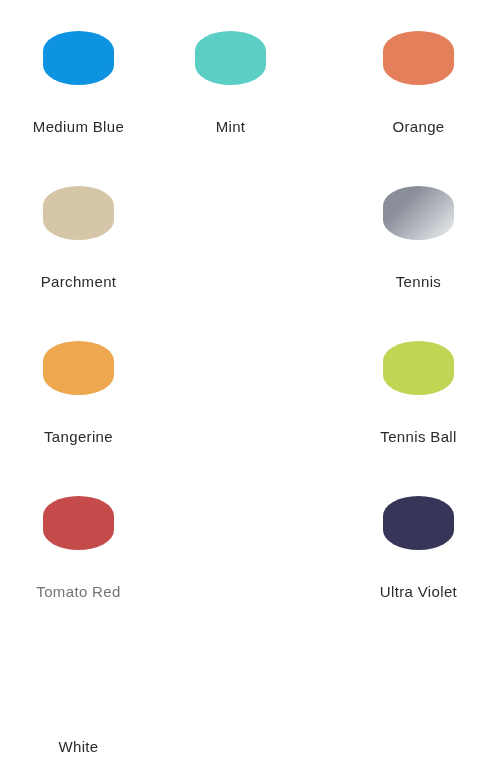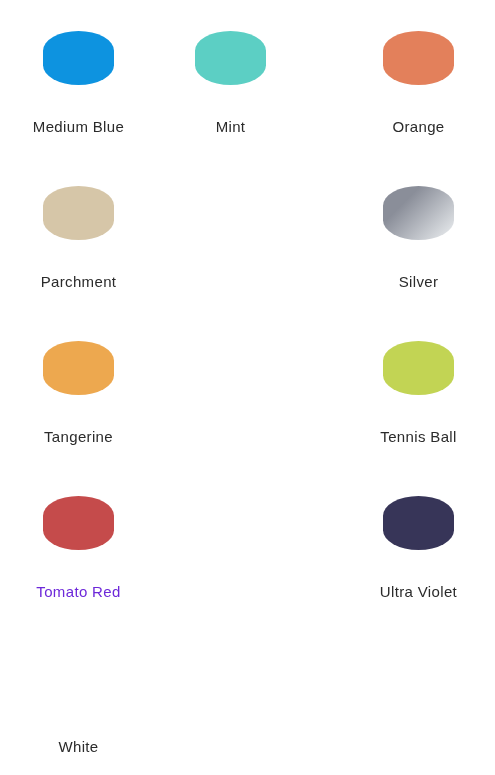--- a/index.html
+++ b/index.html
@@ -84,33 +84,33 @@
     <div class="swatch-cell col-2 row-0">
       <div class="swatch-chip" style="background: rgb(227, 128, 91);"></div>
       <div class="swatch-label" style="color: rgb(43, 43, 43);">Orange</div>
     </div>
     <div class="swatch-cell col-0 row-1">
       <div class="swatch-chip" style="background: rgb(214, 198, 168);"></div>
       <div class="swatch-label" style="color: rgb(43, 43, 43);">Parchment</div>
     </div>
     <div class="swatch-cell col-2 row-1">
       <div class="swatch-chip" style="background: linear-gradient(135deg, rgb(138, 142, 153) 0%, rgb(138, 142, 153) 30%, rgb(237, 240, 242) 100%);"></div>
-      <div class="swatch-label" style="color: rgb(43, 43, 43);">Silver</div>
+      <div class="swatch-label" style="color: rgb(43, 43, 43);">Tennis</div>
     </div>
     <div class="swatch-cell col-0 row-2">
       <div class="swatch-chip" style="background: rgb(237, 168, 79);"></div>
       <div class="swatch-label" style="color: rgb(43, 43, 43);">Tangerine</div>
     </div>
     <div class="swatch-cell col-2 row-2">
       <div class="swatch-chip" style="background: rgb(194, 212, 84);"></div>
       <div class="swatch-label" style="color: rgb(43, 43, 43);">Tennis Ball</div>
     </div>
     <div class="swatch-cell col-0 row-3">
       <div class="swatch-chip" style="background: rgb(197, 75, 75);"></div>
-      <div class="swatch-label" style="color: #6d28d9;">Tomato Red</div>
+      <div class="swatch-label" style="color: #737373;">Tomato Red</div>
     </div>
     <div class="swatch-cell col-2 row-3">
       <div class="swatch-chip" style="background: rgb(55, 53, 88);"></div>
       <div class="swatch-label" style="color: rgb(43, 43, 43);">Ultra Violet</div>
     </div>
     <div class="swatch-cell col-0 row-4">
       <div class="swatch-chip is-white" style="background: rgb(255, 255, 255);"></div>
       <div class="swatch-label" style="color: rgb(43, 43, 43);">White</div>
     </div>
   </div>

